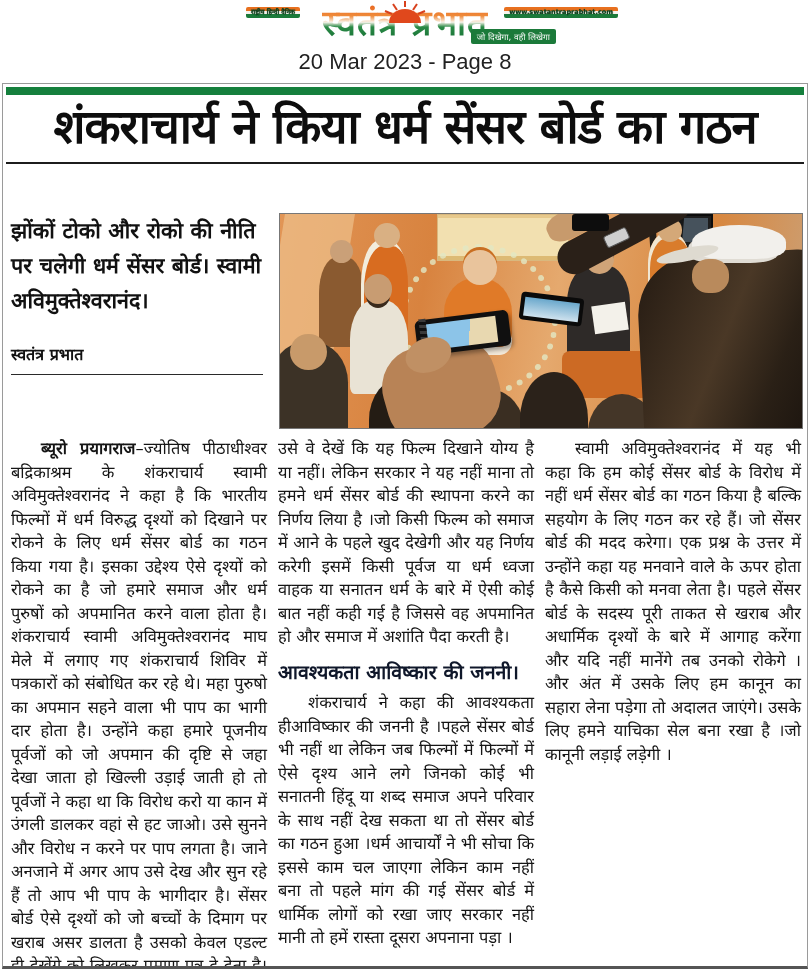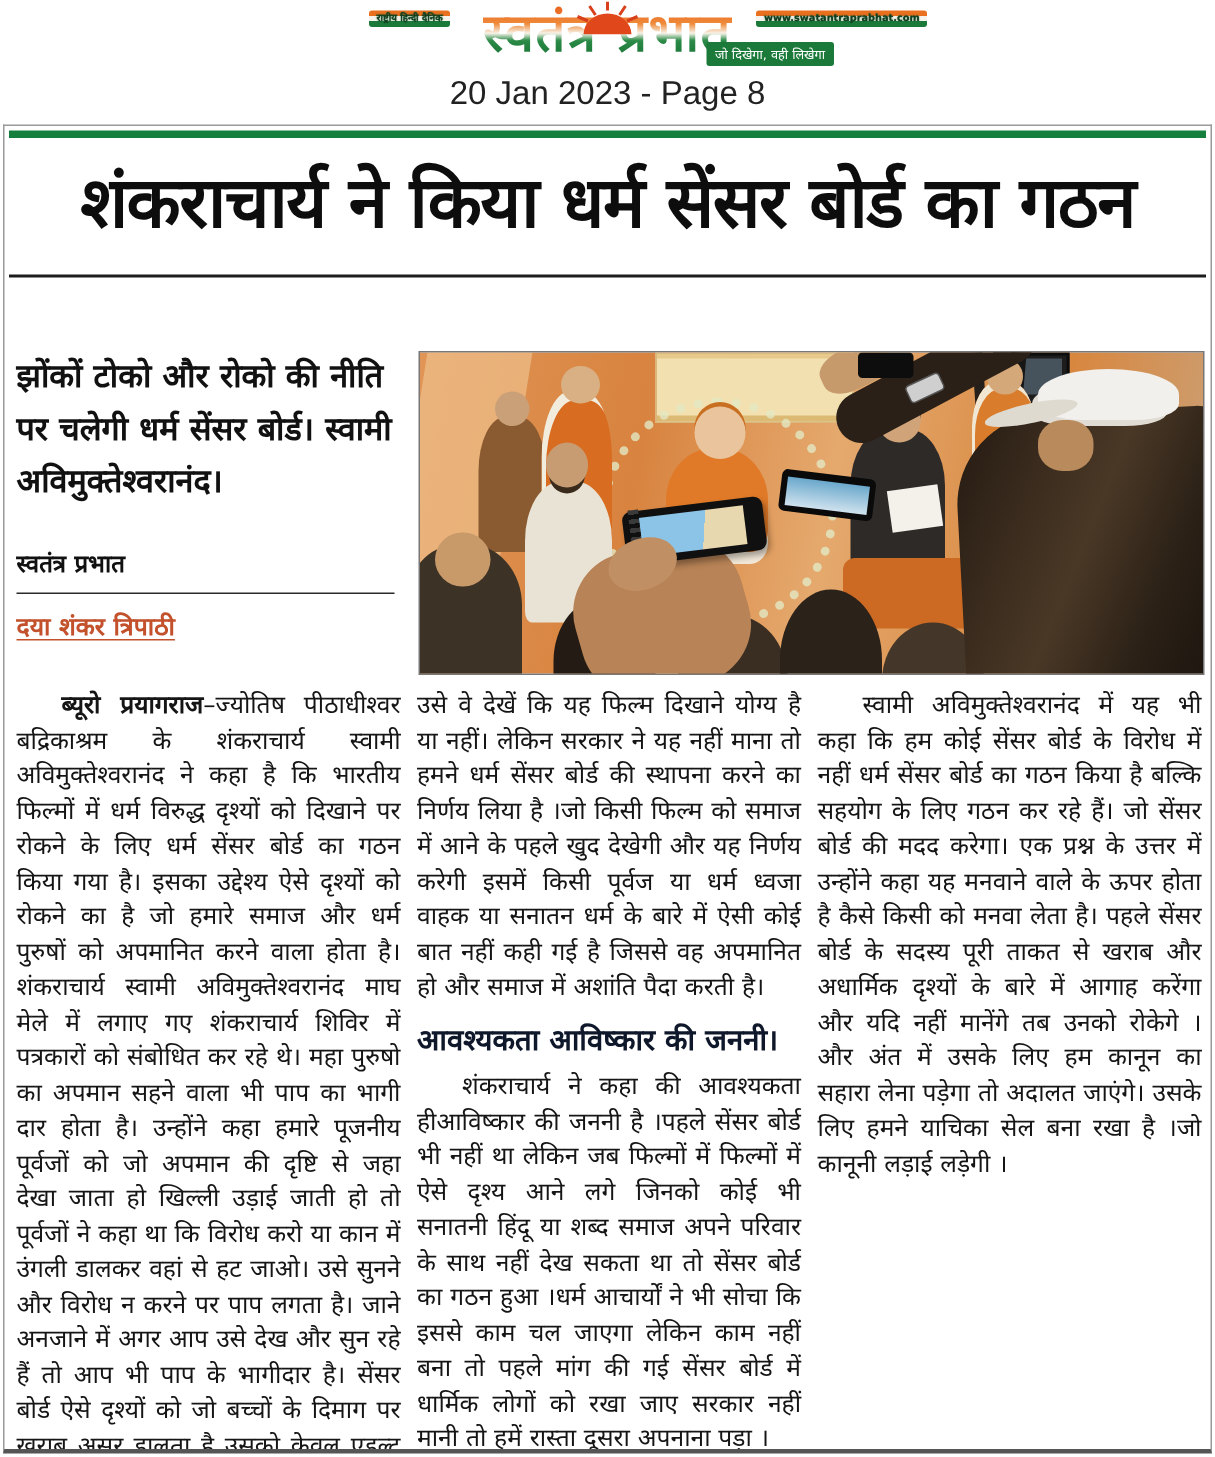--- a/index.html
+++ b/index.html
@@ -20,21 +20,21 @@
       -webkit-background-clip:text;background-clip:text;color:transparent;
       text-shadow:0 0 0 rgba(0,0,0,0);}
   .tagline{position:absolute;right:-58px;bottom:-1px;background:#1b7a3a;color:#fff;font-size:8.5px;
       padding:2px 6px;border-radius:2px;white-space:nowrap;text-align:right;}
   .dateline{margin-top:6px;font-size:22px;color:#222;font-family:"Liberation Sans",sans-serif;}
 
   
   .frame{position:absolute;left:2px;right:2px;top:83px;bottom:2px;border:1px solid #9a9a9a;
          border-bottom:3px solid #555;overflow:hidden;}
 
-  .headline-block{margin:3px 3px 0 3px;border-top:5px solid #15803d;padding:12px 2px;}
+  .headline-block{margin:3px 3px 0 3px;border-top:8px solid #15803d;padding:0 2px;}
   .headline{font-size:47px;font-weight:800;text-align:center;line-height:62px;color:#0d0d0d;
             letter-spacing:-1px;padding-top:1px;}
   .thin-rule{border-top:2px solid #1c1c1c;margin:4px 3px 0 3px;}
 
   
   .mid-row{display:flex;padding:5px 4px 0 8px;margin-top:44px;}
   .left-col{width:268px;flex:0 0 268px;padding-right:10px;box-sizing:border-box;}
   .standfirst{font-size:21.5px;font-weight:700;line-height:35px;color:#111;}
   .credit{margin-top:25px;font-size:16px;font-weight:700;color:#111;}
   .credit-rule{border-top:1.5px solid #2a2a2a;width:252px;margin-top:9px;}
@@ -127,36 +127,35 @@
               <line x1="2" y1="10" x2="9" y2="13"></line>
             <line x1="42" y1="10" x2="35" y2="13"></line>
           </g>
           <path d="M6 22 A16 14 0 0 1 38 22 Z" fill="#e0481c"></path>
         </svg>
       </span>
       <span class="ribbon right">www.swatantraprabhat.com</span>
       <div class="logo-title">स्वतंत्र प्रभात</div>
       <div class="tagline">जो दिखेगा, वही लिखेगा</div>
     </div>
-    <div class="dateline">20 Jan 2023 - Page 8</div>
+    <div class="dateline">20 Mar 2023 - Page 8</div>
   </header>
 
   <div class="frame">
 
     <div class="headline-block">
       <div class="headline">शंकराचार्य ने किया धर्म सेंसर बोर्ड का गठन</div>
     </div>
     <div class="thin-rule"></div>
 
     <div class="mid-row">
       <div class="left-col">
         <div class="standfirst">झोंकों टोको और रोको की नीति पर चलेगी धर्म सेंसर बोर्ड। स्वामी अविमुक्तेश्वरानंद।</div>
         <div class="credit">स्वतंत्र प्रभात</div>
         <div class="credit-rule"></div>
-        <div class="byline">दया शंकर त्रिपाठी</div>
       </div>
 
       <div class="photo">
         <div class="ph-stripe"></div>
         <div class="ph-banner"></div>
         <div class="ph-monitor"></div>
         <div class="ph-monitor-screen"></div>
         <div class="ph-pole1"></div>
         <div class="ph-pole2"></div>
         <div class="ph-garland"></div>

